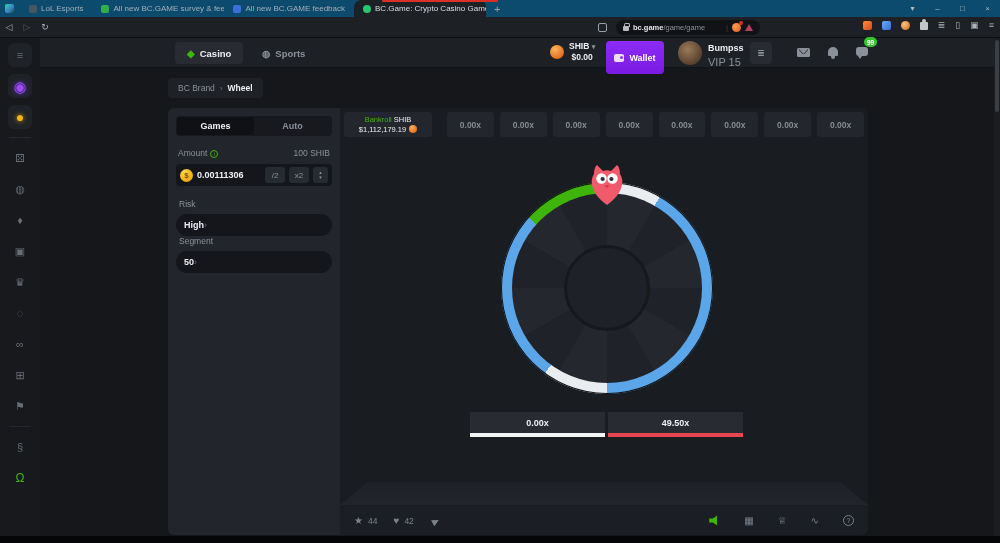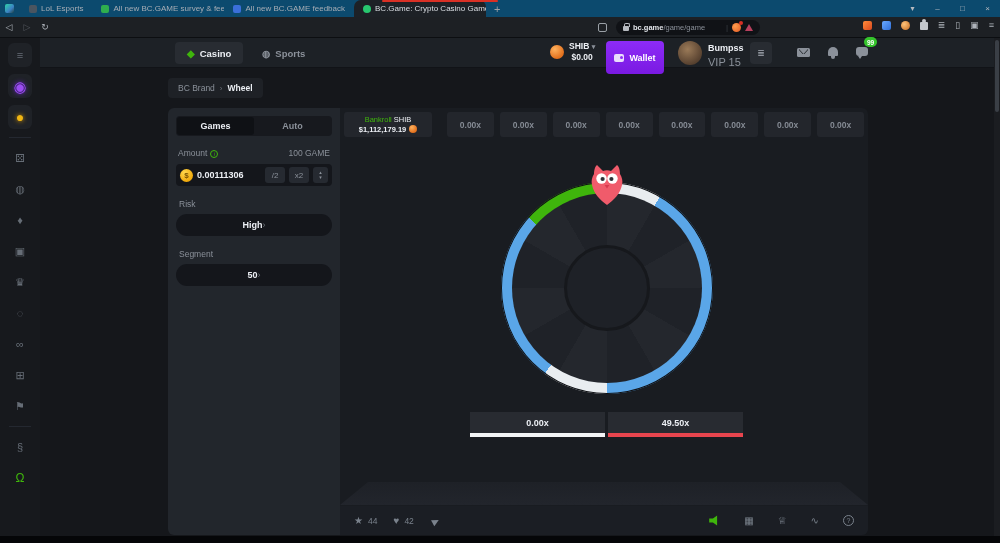--- a/index.html
+++ b/index.html
@@ -79,29 +79,29 @@
   .tabhalf{flex:1;display:flex;align-items:center;justify-content:center;font-size:9px;font-weight:bold;color:#8b919a;border-radius:3px}
   .tabhalf.active{background:#0f1115;color:#eceff4}
   .rowbetween{display:flex;justify-content:space-between;align-items:center;font-size:8.5px;color:#8b919a;margin:0 2px 6px}
   .infoc{display:inline-flex;width:8px;height:8px;border:1px solid #3fb50c;border-radius:50%;color:#3fb50c;font-size:5.5px;align-items:center;justify-content:center;margin-left:3px;font-style:italic}
   .inputrow{display:flex;align-items:center;background:#14161b;border-radius:4px;height:22px;padding:0 4px;gap:4px;margin-bottom:13px}
   .coin{width:13px;height:13px;border-radius:50%;background:radial-gradient(circle at 35% 30%,#ffd84d,#f0a90c 70%);color:#7a5200;font-size:8px;font-weight:bold;display:flex;align-items:center;justify-content:center;flex:none}
   .amountval{font-size:9px;font-weight:bold;color:#eceff4;flex:1}
   .minibtn{background:#262a31;border-radius:3px;height:16px;min-width:20px;display:flex;align-items:center;justify-content:center;font-size:8px;color:#8b919a;flex:none}
   .stepper{background:#262a31;border-radius:3px;height:16px;width:15px;display:flex;flex-direction:column;align-items:center;justify-content:center;color:#8b919a;font-size:5px;line-height:1.1;flex:none}
   .fieldlabel{font-size:8.5px;color:#8b919a;margin:0 0 5px 3px}
-  .select{display:flex;justify-content:center;align-items:center;background:#14161b;border-radius:11px;height:22px;padding:0 8px;font-size:9px;font-weight:bold;color:#eceff4;margin-bottom:13px}
+  .select{display:flex;justify-content:flex-start;align-items:center;background:#14161b;border-radius:11px;height:22px;padding:0 8px;font-size:9px;font-weight:bold;color:#eceff4;}
   .chev{color:#6b7178;font-weight:normal;font-size:9px}
   .betbtn{margin-top:20px;height:28px;border-radius:4px;background:linear-gradient(100deg,#21a83e 42%,#45cf13 58%);display:flex;align-items:center;justify-content:center;font-size:10px;font-weight:bold;color:#fff}
   .gamearea{position:absolute;left:172px;top:0;right:0;height:100%;background:#191c21}
   .toprow{position:absolute;left:4px;top:4px;right:4px;height:25px;display:flex;gap:6px}
   .bankroll{width:88px;flex:none;background:#23262c;border-radius:3px;display:flex;flex-direction:column;align-items:center;justify-content:center;line-height:1.3;margin-right:9px}
   .bkline1{font-size:7.5px;font-weight:normal;color:#eceff4}
   .bkline1 .bk{color:#3fb50c}
-  .bkline2{font-size:7.5px;font-weight:bold;color:#eceff4;display:flex;align-items:center;gap:3px}
+  .bkline2{font-size:7.5px;font-weight:normal;color:#eceff4;display:flex;align-items:center;gap:3px}
   .minicoin{width:8px;height:8px;border-radius:50%;background:radial-gradient(circle at 35% 30%,#ffb25e,#e2701d 70%)}
   .multbtn{flex:1;background:#23262c;border-radius:3px;display:flex;align-items:center;justify-content:center;font-size:8.5px;font-weight:bold;color:#858b94}
   .wheel{position:absolute;left:161px;top:74px;width:212px;height:212px;border-radius:50%;box-shadow:0 0 0 1px #101216 inset}
   .wheelinner{position:absolute;inset:11px;border-radius:50%}
   .wheelcenter{position:absolute;left:50%;top:50%;width:86px;height:86px;margin:-43px 0 0 -43px;border-radius:50%;background:#1e2127;border:3px solid #16181c}
   .owl{position:absolute;left:250px;top:56px;width:34px;height:42px;z-index:3}
   .results{position:absolute;left:130px;top:304px;width:273px;display:flex;gap:3px}
   .rescol{flex:1;display:flex;flex-direction:column}
   .resbox{height:21px;background:#282b31;display:flex;align-items:center;justify-content:center;font-size:9px;font-weight:bold;color:#eceff4}
   .resbar{height:4px}
@@ -235,21 +235,21 @@
 
   <div class="gamewrap">
 
     <div class="panel">
       <div class="tabstrip">
         <span class="tabhalf active">Games</span>
         <span class="tabhalf">Auto</span>
       </div>
       <div class="rowbetween">
         <span><span>Amount</span><span class="infoc">i</span></span>
-        <span>100 GAME</span>
+        <span>100 SHIB</span>
       </div>
       <div class="inputrow">
         <span class="coin">$</span>
         <span class="amountval">0.00111306</span>
         <span class="minibtn">/2</span>
         <span class="minibtn">x2</span>
         <span class="stepper">
           <span>▴</span>
           <span>▾</span>
         </span>

